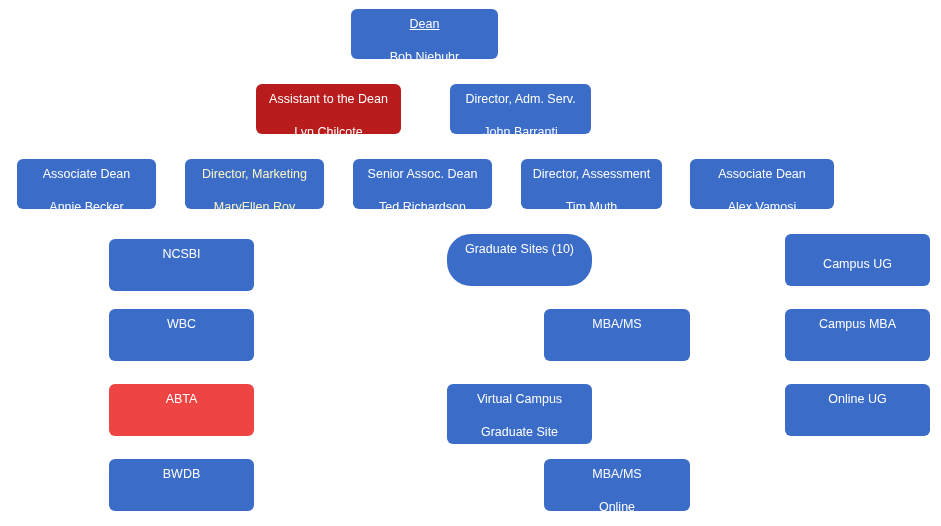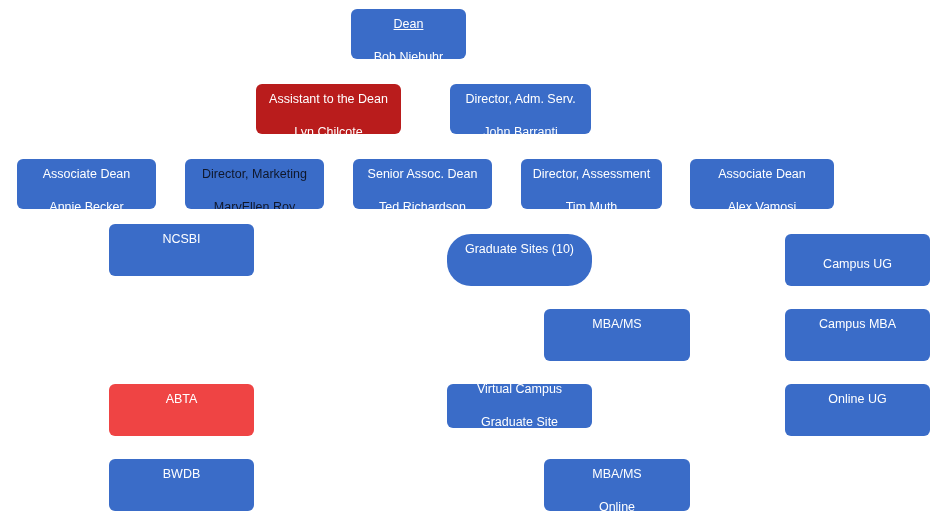--- a/index.html
+++ b/index.html
@@ -42,71 +42,74 @@
   .org-box .line2 {
     display: block;
     white-space: nowrap;
     margin-top: 20px;
   }
 </style>
 </head>
 <body>
 
 <div id="chart-canvas" style="width: 941px; height: 526px; background: rgb(255, 255, 255);">
-    <div class="org-box" style="left: 351px; top: 9px; width: 115px; height: 50px; background: rgb(58, 108, 200); color: rgb(255, 255, 255); text-decoration: underline;">
+    <div class="org-box" style="left: 351px; top: 9px; width: 147px; height: 50px; background: rgb(58, 108, 200); color: rgb(255, 255, 255); text-decoration: underline;">
       <span class="line1">Dean</span>
       <span class="line2">Bob Niebuhr</span>
     </div>
     <div class="org-box" style="left: 256px; top: 84px; width: 145px; height: 50px; background: #b91c1c; color: rgb(255, 255, 255);">
       <span class="line1">Assistant to the Dean</span>
       <span class="line2">Lyn Chilcote</span>
     </div>
     <div class="org-box" style="left: 450px; top: 84px; width: 141px; height: 50px; background: rgb(58, 108, 200); color: rgb(255, 255, 255);">
       <span class="line1">Director, Adm. Serv.</span>
       <span class="line2">John Barranti</span>
     </div>
     <div class="org-box" style="left: 17px; top: 159px; width: 139px; height: 50px; background: rgb(58, 108, 200); color: rgb(255, 255, 255);">
       <span class="line1">Associate Dean</span>
       <span class="line2">Annie Becker</span>
     </div>
-    <div class="org-box" style="left: 185px; top: 159px; width: 139px; height: 50px; background: rgb(58, 108, 200); color: #0f172a;">
+    <div class="org-box" style="left: 185px; top: 159px; width: 139px; height: 50px; background: rgb(58, 108, 200); color: #fef9c3;">
       <span class="line1">Director, Marketing</span>
       <span class="line2">MaryEllen Roy</span>
     </div>
     <div class="org-box" style="left: 353px; top: 159px; width: 139px; height: 50px; background: rgb(58, 108, 200); color: rgb(255, 255, 255);">
       <span class="line1">Senior Assoc. Dean</span>
       <span class="line2">Ted Richardson</span>
     </div>
     <div class="org-box" style="left: 521px; top: 159px; width: 141px; height: 50px; background: rgb(58, 108, 200); color: rgb(255, 255, 255);">
       <span class="line1">Director, Assessment</span>
       <span class="line2">Tim Muth</span>
     </div>
     <div class="org-box" style="left: 690px; top: 159px; width: 144px; height: 50px; background: rgb(58, 108, 200); color: rgb(255, 255, 255);">
       <span class="line1">Associate Dean</span>
       <span class="line2">Alex Vamosi</span>
     </div>
-    <div class="org-box single" style="left: 109px; top: 224px; width: 145px; height: 52px; background: rgb(58, 108, 200); color: rgb(255, 255, 255);">
+    <div class="org-box single" style="left: 109px; top: 239px; width: 145px; height: 52px; background: rgb(58, 108, 200); color: rgb(255, 255, 255);">
       <span class="line1">NCSBI</span>
     </div>
     <div class="org-box single" style="left: 447px; top: 234px; width: 145px; height: 52px; background: rgb(58, 108, 200); color: rgb(255, 255, 255); border-radius: 24px;">
       <span class="line1">Graduate Sites (10)</span>
     </div>
     <div class="org-box single" style="left: 785px; top: 234px; width: 145px; height: 52px; background: rgb(58, 108, 200); color: rgb(255, 255, 255); justify-content: center;">
       <span class="line1">Campus UG</span>
+    </div>
+    <div class="org-box single" style="left: 109px; top: 309px; width: 145px; height: 52px; background: rgb(58, 108, 200); color: rgb(255, 255, 255);">
+      <span class="line1">WBC</span>
     </div>
     <div class="org-box single" style="left: 544px; top: 309px; width: 146px; height: 52px; background: rgb(58, 108, 200); color: rgb(255, 255, 255);">
       <span class="line1">MBA/MS</span>
     </div>
     <div class="org-box single" style="left: 785px; top: 309px; width: 145px; height: 52px; background: rgb(58, 108, 200); color: rgb(255, 255, 255);">
       <span class="line1">Campus MBA</span>
     </div>
     <div class="org-box single" style="left: 109px; top: 384px; width: 145px; height: 52px; background: #ef4444; color: rgb(255, 255, 255);">
       <span class="line1">ABTA</span>
     </div>
-    <div class="org-box" style="left: 447px; top: 384px; width: 145px; height: 44px; background: rgb(58, 108, 200); color: rgb(255, 255, 255); justify-content: flex-end;">
+    <div class="org-box" style="left: 447px; top: 384px; width: 145px; height: 60px; background: rgb(58, 108, 200); color: rgb(255, 255, 255);">
       <span class="line1">Virtual Campus</span>
       <span class="line2">Graduate Site</span>
     </div>
     <div class="org-box single" style="left: 785px; top: 384px; width: 145px; height: 52px; background: rgb(58, 108, 200); color: rgb(255, 255, 255);">
       <span class="line1">Online UG</span>
     </div>
     <div class="org-box single" style="left: 109px; top: 459px; width: 145px; height: 52px; background: rgb(58, 108, 200); color: rgb(255, 255, 255);">
       <span class="line1">BWDB</span>
     </div>
     <div class="org-box" style="left: 544px; top: 459px; width: 146px; height: 52px; background: rgb(58, 108, 200); color: rgb(255, 255, 255);">

